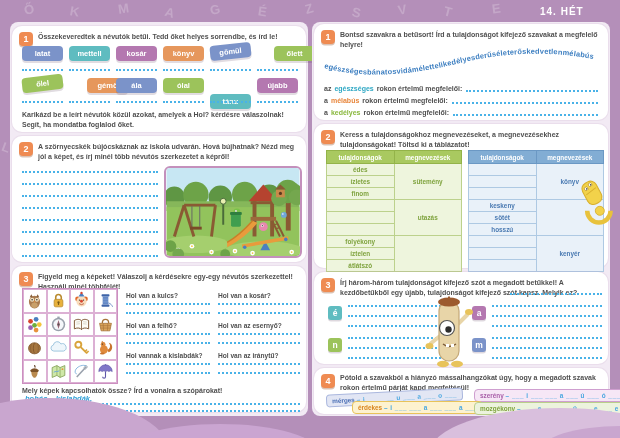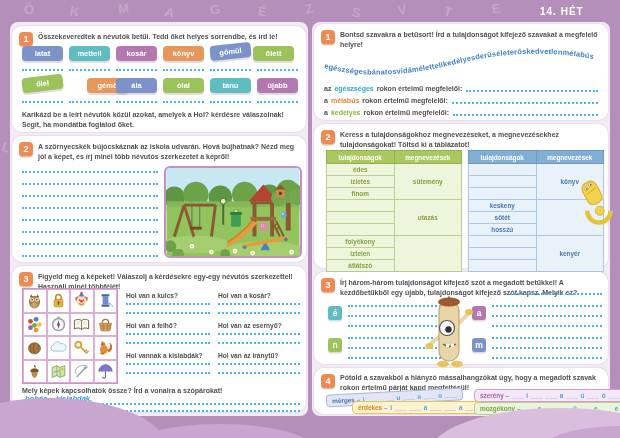--- a/index.html
+++ b/index.html
@@ -77,34 +77,34 @@
 
     <div class="card" style="top:4px;height:106px;">
       <div class="badge">1</div>
       <div class="ins" style="left:26px;top:6px;width:264px;">Összekeveredtek a névutók betűi. Tedd őket helyes sorrendbe, és írd le!</div>
 
       <span class="tile t-blue" style="left:10px;top:20px;">latat</span>
       <span class="tile t-teal" style="left:57px;top:20px;">mettell</span>
       <span class="tile t-purple" style="left:104px;top:20px;">kosár</span>
       <span class="tile t-orange" style="left:151px;top:20px;">könyv</span>
       <span class="tile t-blue rot-a" style="left:198px;top:18px;">gömül</span>
-      <span class="tile t-green" style="left:241px;top:20px;">őlett</span>
+      <span class="tile t-green" style="left:262px;top:20px;">őlett</span>
 
       <div class="dl" style="left:10px;top:42px;width:41px;"></div>
       <div class="dl" style="left:57px;top:42px;width:41px;"></div>
       <div class="dl" style="left:104px;top:42px;width:41px;"></div>
       <div class="dl" style="left:151px;top:42px;width:41px;"></div>
       <div class="dl" style="left:198px;top:42px;width:41px;"></div>
       <div class="dl" style="left:245px;top:42px;width:41px;"></div>
 
       <span class="tile t-green rot-b" style="left:10px;top:50px;">őlel</span>
       <span class="tile t-orange" style="left:75px;top:52px;">gémö</span>
       <span class="tile t-blue" style="left:104px;top:52px;">ála</span>
       <span class="tile t-green" style="left:151px;top:52px;">ólal</span>
-      <span class="tile t-teal" style="left:198px;top:52px;">tánu</span>
+      <span class="tile t-teal" style="left:198px;top:68px;">tánu</span>
       <span class="tile t-purple" style="left:245px;top:52px;">újabb</span>
 
       <div class="dl" style="left:10px;top:74px;width:41px;"></div>
       <div class="dl" style="left:57px;top:74px;width:41px;"></div>
       <div class="dl" style="left:104px;top:74px;width:41px;"></div>
       <div class="dl" style="left:151px;top:74px;width:41px;"></div>
       <div class="dl" style="left:198px;top:74px;width:41px;"></div>
       <div class="dl" style="left:245px;top:74px;width:41px;"></div>
 
       <div class="ins" style="left:10px;top:84px;width:278px;">Karikázd be a leírt névutók közül azokat, amelyek a Hol? kérdésre válaszolnak! Segít, ha mondatba foglalod őket.</div>

